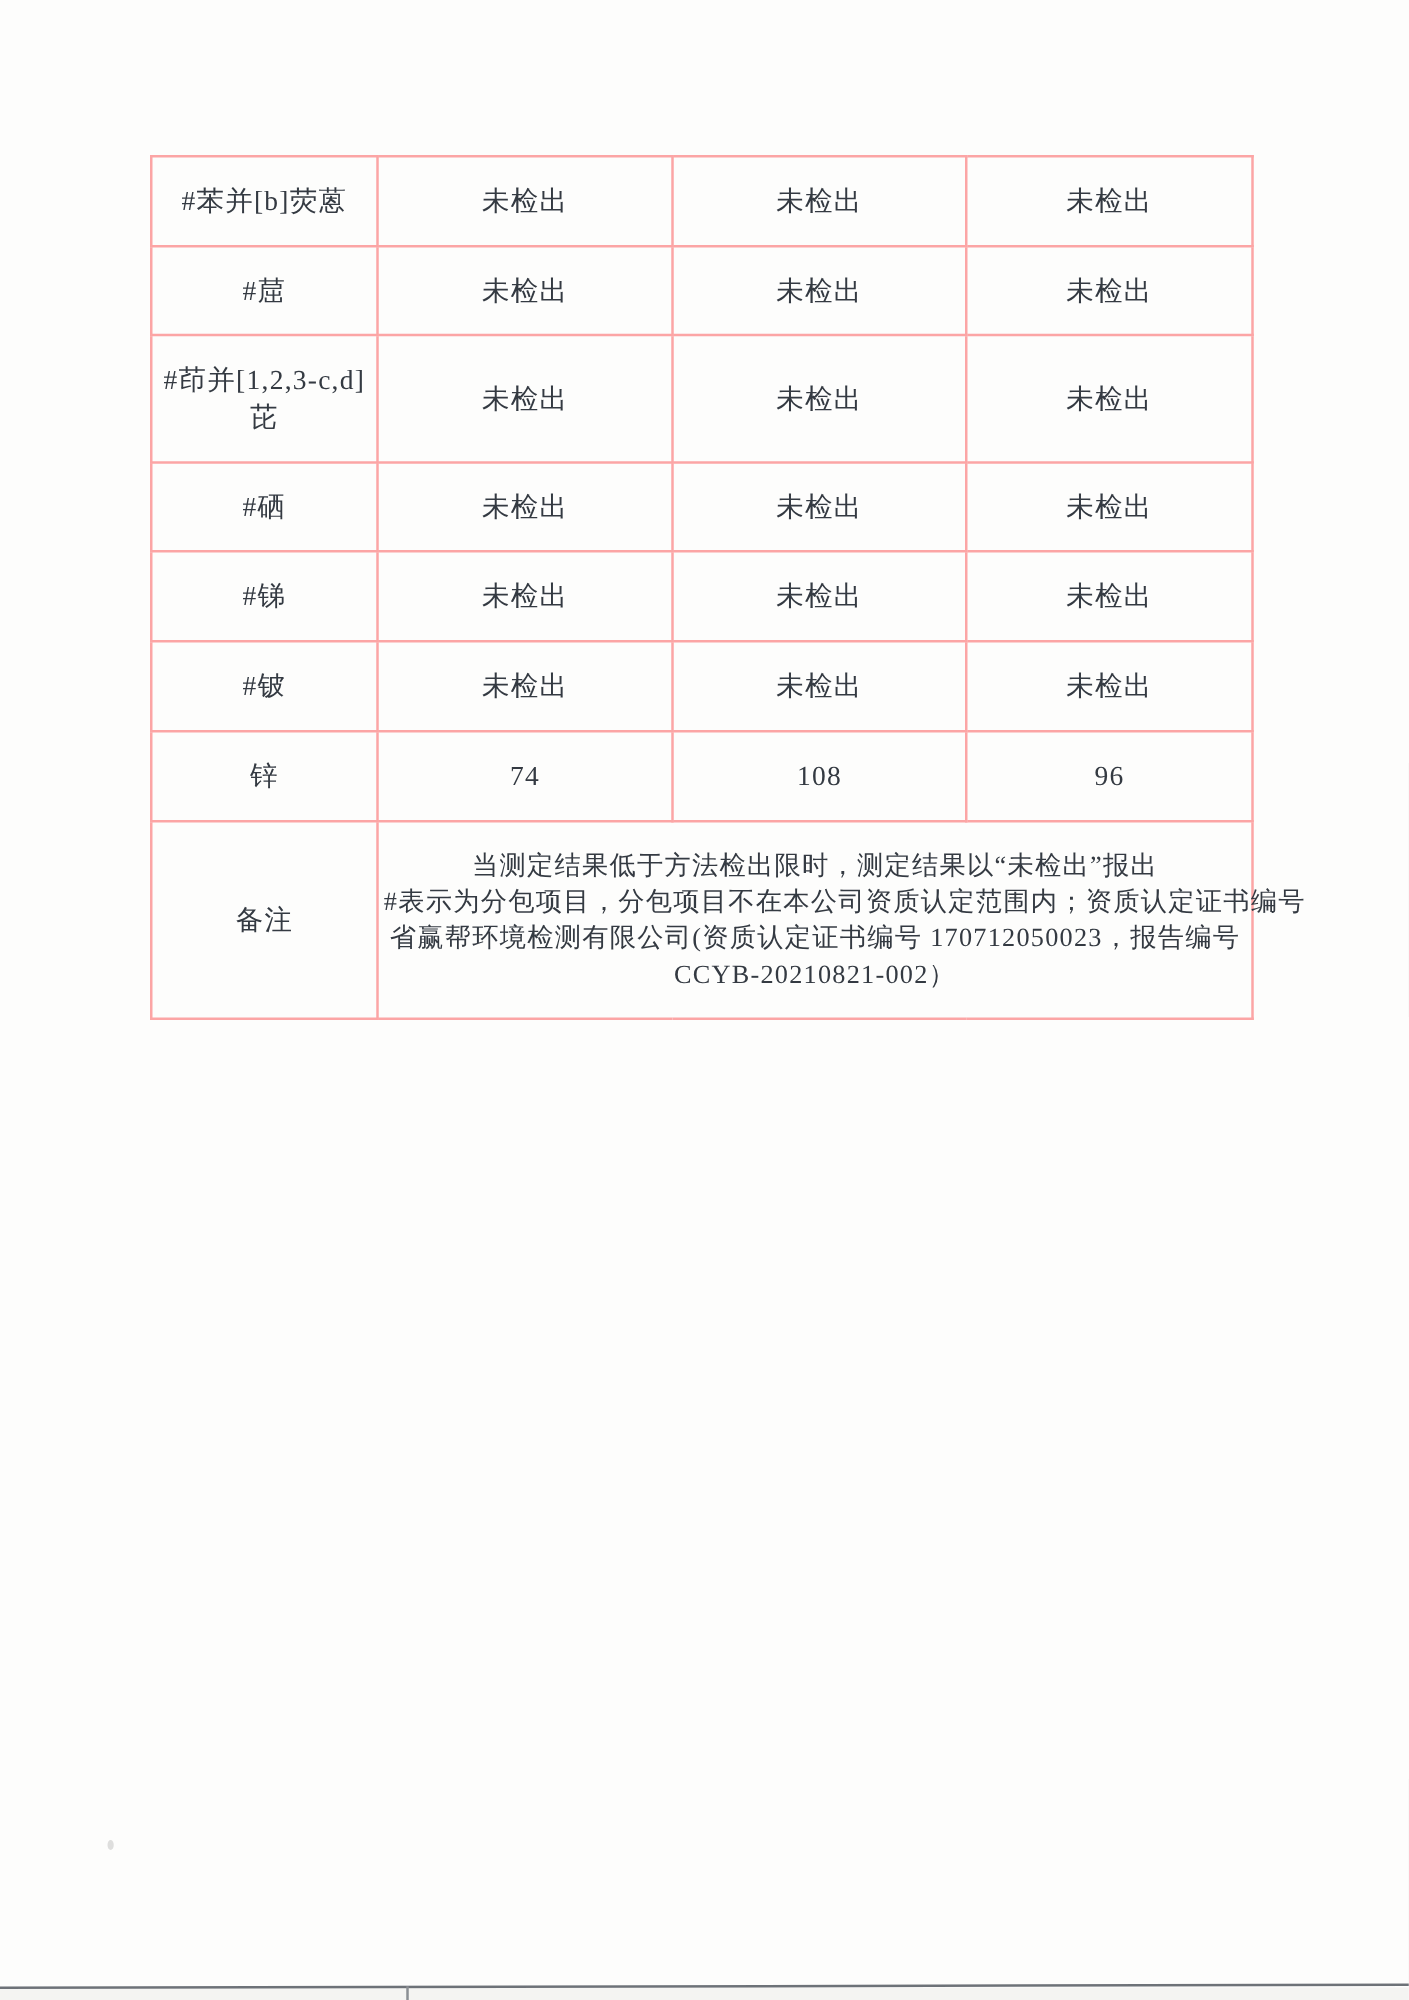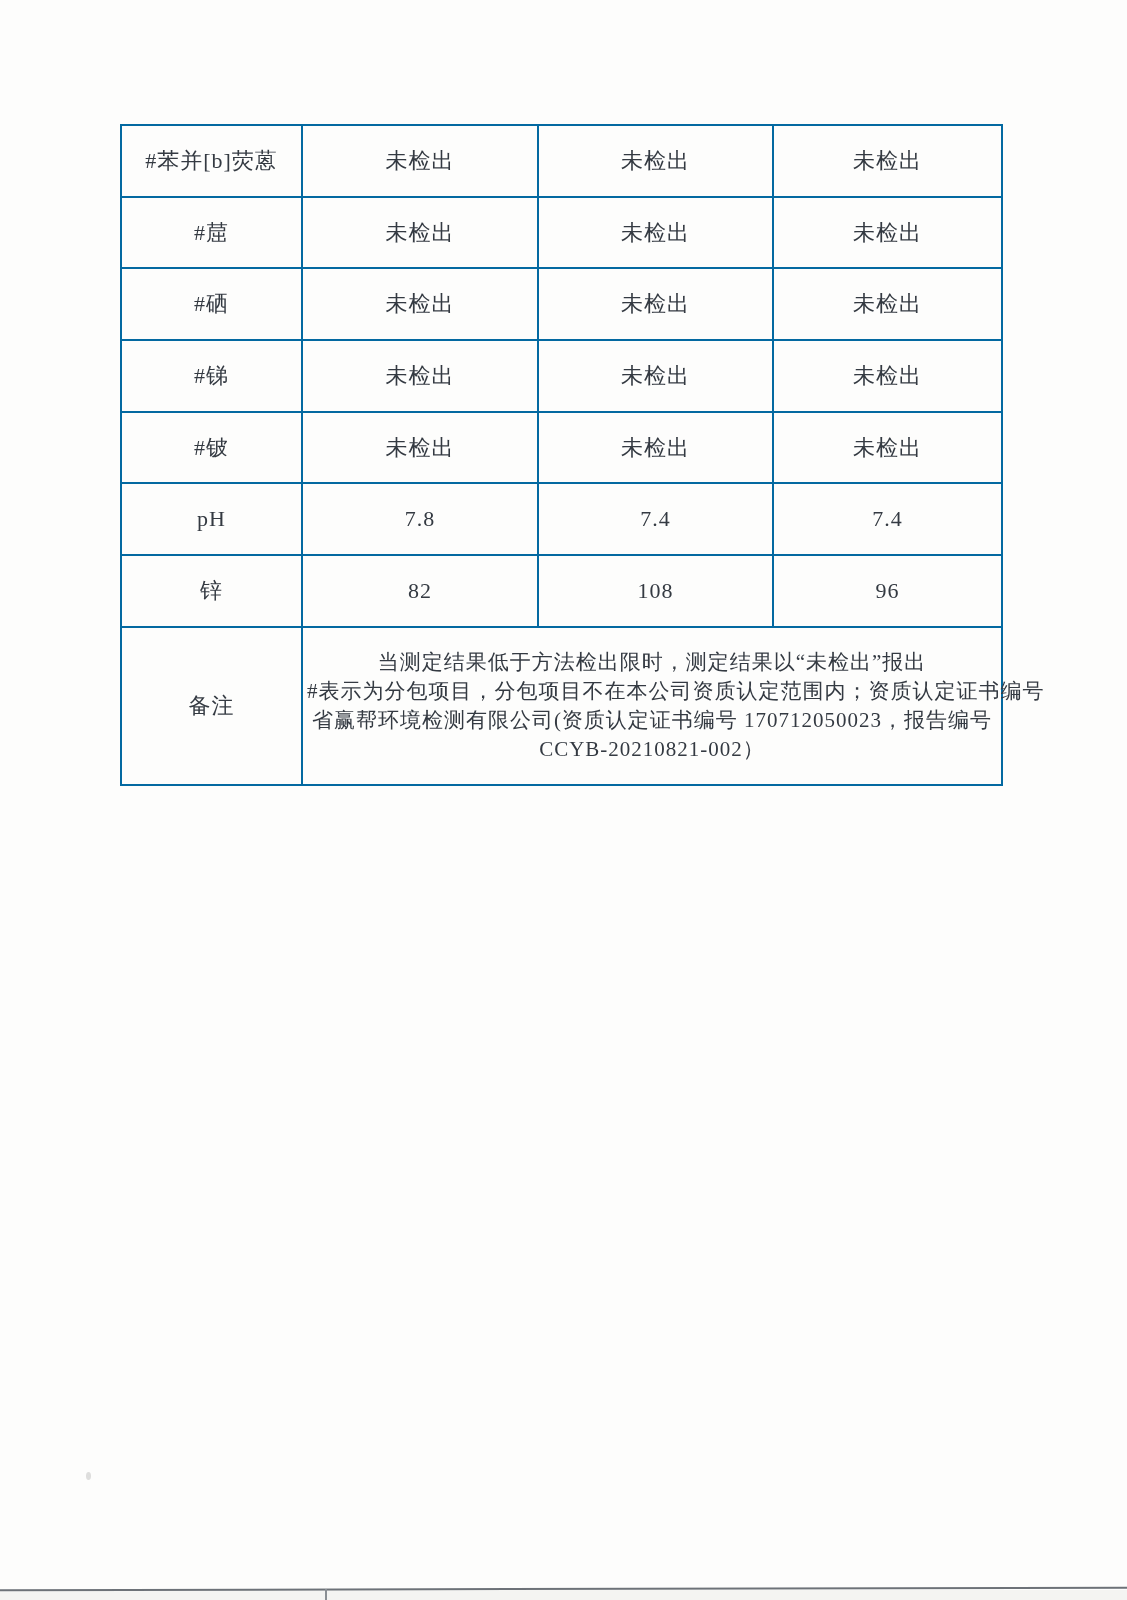--- a/index.html
+++ b/index.html
@@ -16,21 +16,21 @@
   }
   table.report-table {
     position: absolute;
     left: 120px;
     top: 124px;
     width: 881px;
     border-collapse: collapse;
     table-layout: fixed;
   }
   table.report-table td {
-    border: 2px solid #0369a1;
+    border: 2px solid #fca5a5;
     text-align: center;
     vertical-align: middle;
     font-size: 22px;
     letter-spacing: 1px;
     padding: 20px 4px;
     line-height: 1.35;
   }
   
   col.c0 { width: 181px; }
   col.c1 { width: 236px; }
@@ -107,46 +107,46 @@
     <td class="c-val">未检出</td>
     <td class="c-val">未检出</td>
   </tr>
         <tr>
     <td class="c-item">#䓛</td>
     <td class="c-val">未检出</td>
     <td class="c-val">未检出</td>
     <td class="c-val">未检出</td>
   </tr>
         <tr>
+    <td class="c-item">#茚并[1,2,3-c,d]芘</td>
+    <td class="c-val">未检出</td>
+    <td class="c-val">未检出</td>
+    <td class="c-val">未检出</td>
+  </tr>
+        <tr>
     <td class="c-item">#硒</td>
     <td class="c-val">未检出</td>
     <td class="c-val">未检出</td>
     <td class="c-val">未检出</td>
   </tr>
         <tr>
     <td class="c-item">#锑</td>
     <td class="c-val">未检出</td>
     <td class="c-val">未检出</td>
     <td class="c-val">未检出</td>
   </tr>
         <tr>
     <td class="c-item">#铍</td>
     <td class="c-val">未检出</td>
     <td class="c-val">未检出</td>
     <td class="c-val">未检出</td>
   </tr>
         <tr>
-    <td class="c-item">pH</td>
-    <td class="c-val">7.8</td>
-    <td class="c-val">7.4</td>
-    <td class="c-val">7.4</td>
-  </tr>
-        <tr>
     <td class="c-item">锌</td>
-    <td class="c-val">82</td>
+    <td class="c-val">74</td>
     <td class="c-val">108</td>
     <td class="c-val">96</td>
   </tr>
       </tbody>
     <tbody>
       <tr class="remark-row">
         <td class="c-item">备注</td>
         <td class="remark-cell" colspan="3">
           <div class="remark-line">当测定结果低于方法检出限时，测定结果以“未检出”报出</div>
           <div class="remark-line">#表示为分包项目，分包项目不在本公司资质认定范围内；资质认定证书编号</div>

